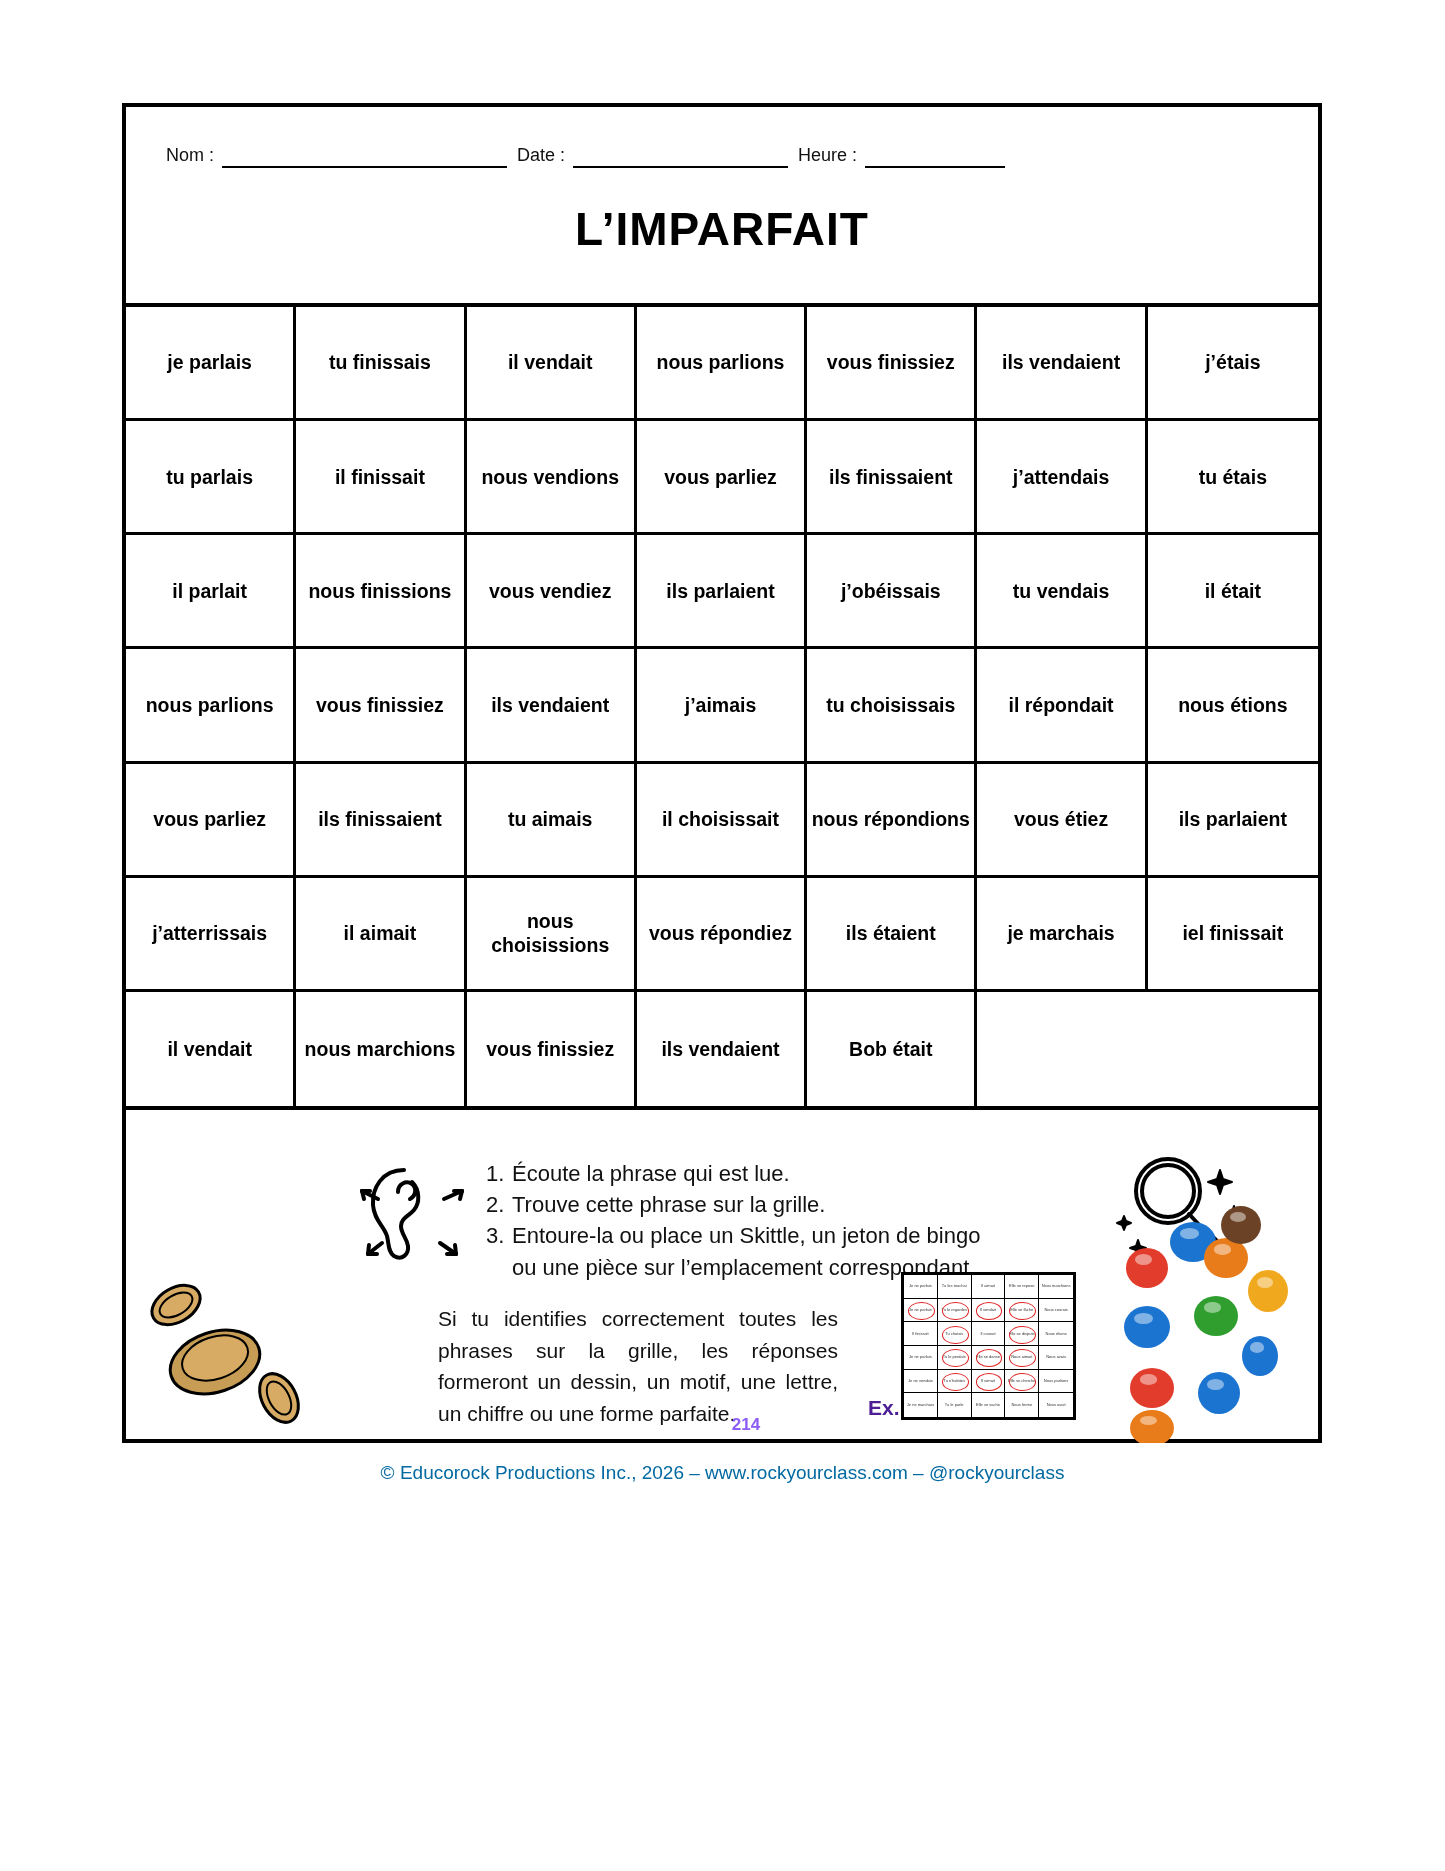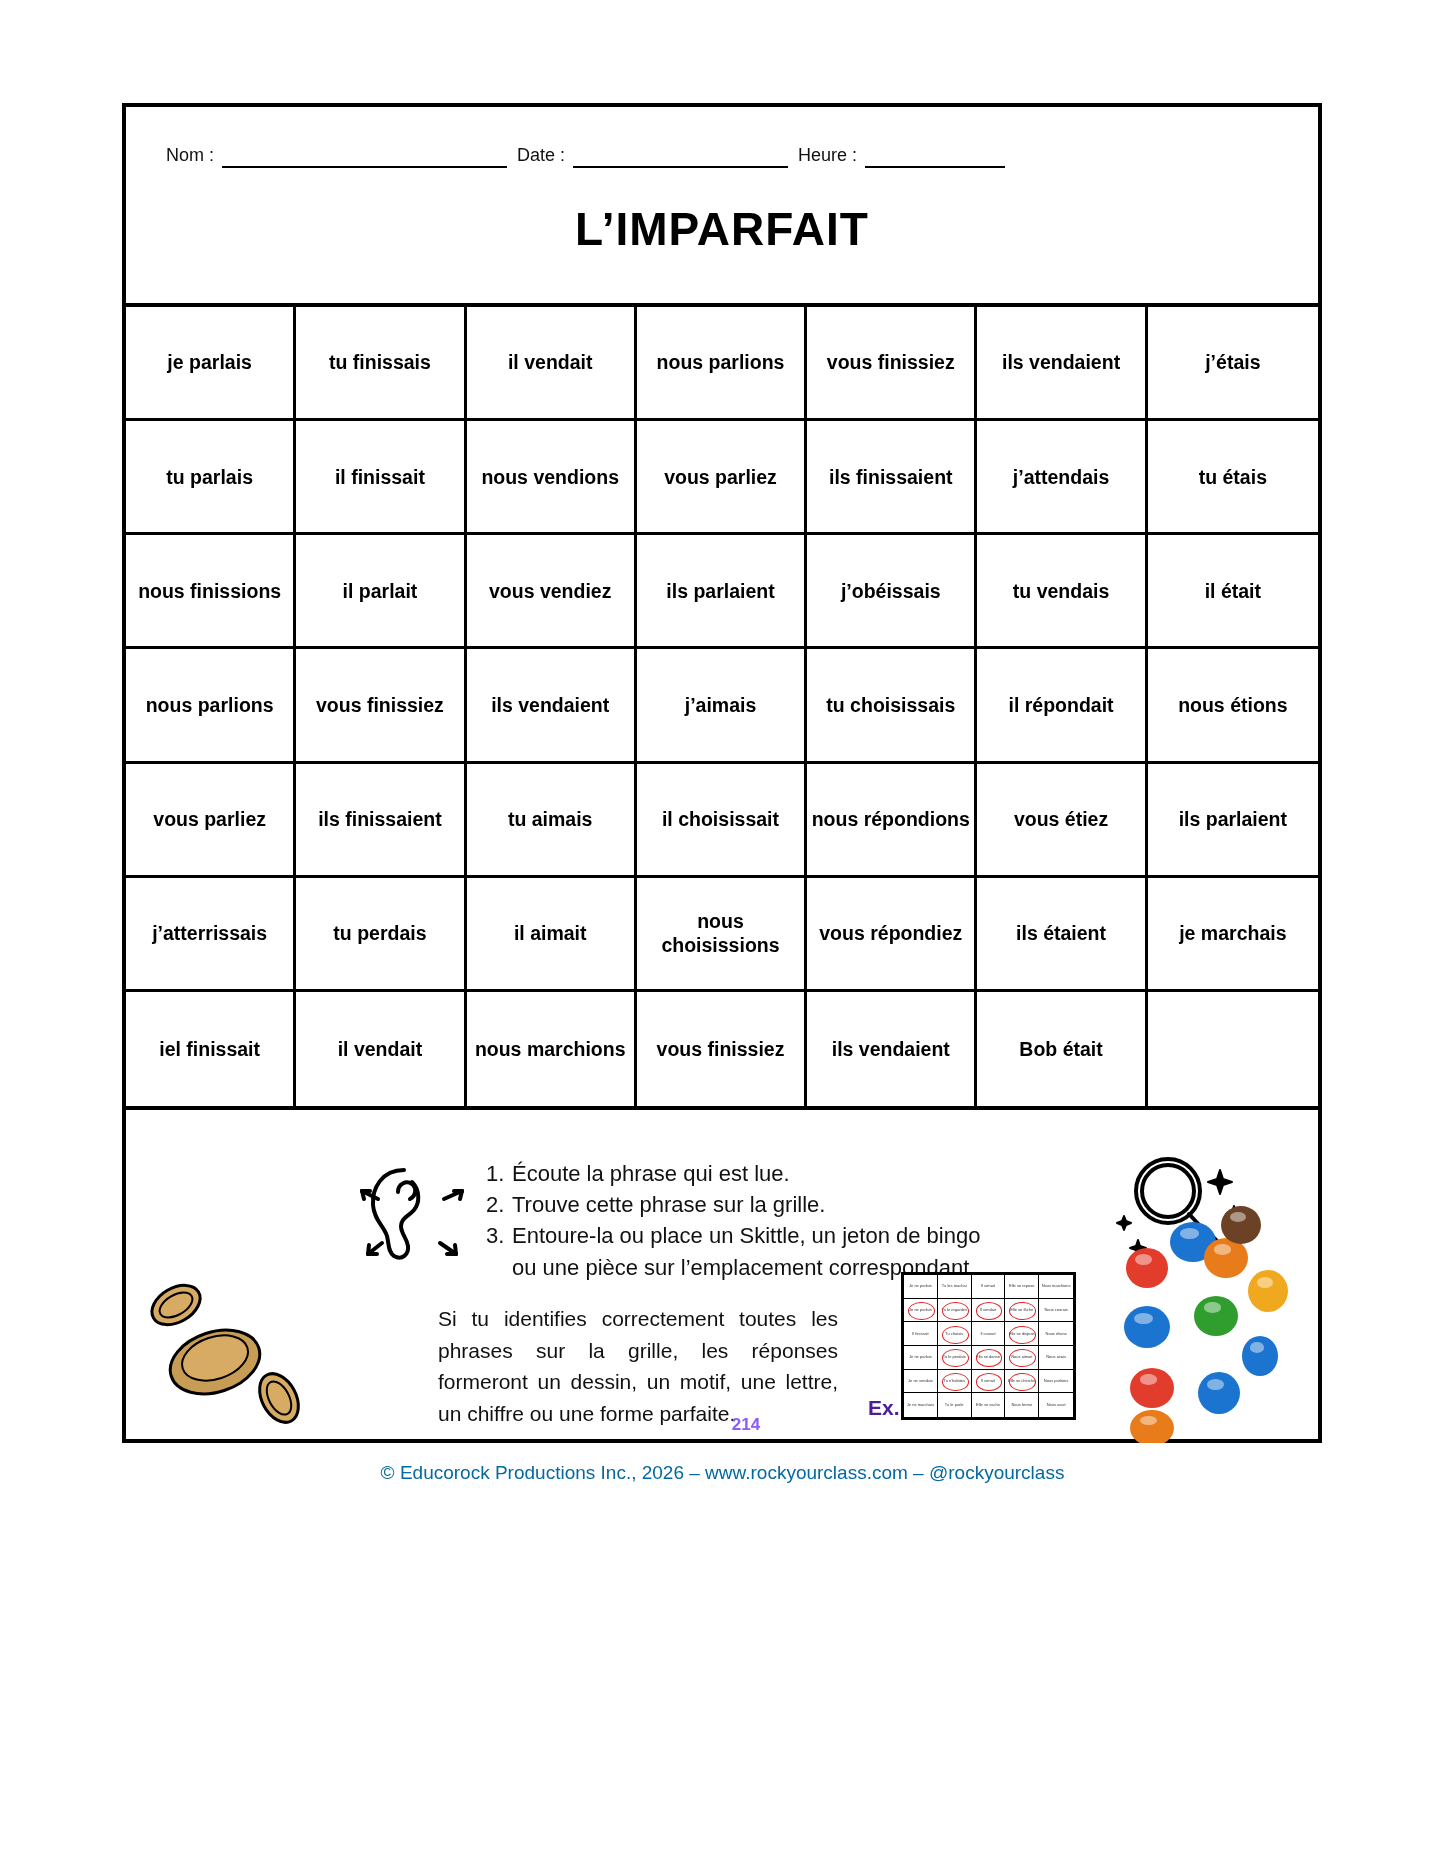--- a/index.html
+++ b/index.html
@@ -225,43 +225,42 @@
         <div class="cell">vous finissiez</div>
         <div class="cell">ils vendaient</div>
         <div class="cell">j’étais</div>
         <div class="cell">tu parlais</div>
         <div class="cell">il finissait</div>
         <div class="cell">nous vendions</div>
         <div class="cell">vous parliez</div>
         <div class="cell">ils finissaient</div>
         <div class="cell">j’attendais</div>
         <div class="cell">tu étais</div>
+        <div class="cell">il parlait</div>
         <div class="cell">nous finissions</div>
-        <div class="cell">il parlait</div>
         <div class="cell">vous vendiez</div>
         <div class="cell">ils parlaient</div>
         <div class="cell">j’obéissais</div>
         <div class="cell">tu vendais</div>
         <div class="cell">il était</div>
         <div class="cell">nous parlions</div>
         <div class="cell">vous finissiez</div>
         <div class="cell">ils vendaient</div>
         <div class="cell">j’aimais</div>
         <div class="cell">tu choisissais</div>
         <div class="cell">il répondait</div>
         <div class="cell">nous étions</div>
         <div class="cell">vous parliez</div>
         <div class="cell">ils finissaient</div>
         <div class="cell">tu aimais</div>
         <div class="cell">il choisissait</div>
         <div class="cell">nous répondions</div>
         <div class="cell">vous étiez</div>
         <div class="cell">ils parlaient</div>
         <div class="cell">j’atterrissais</div>
-        <div class="cell">tu perdais</div>
         <div class="cell">il aimait</div>
         <div class="cell">nous choisissions</div>
         <div class="cell">vous répondiez</div>
         <div class="cell">ils étaient</div>
         <div class="cell">je marchais</div>
         <div class="cell">iel  finissait</div>
         <div class="cell">il vendait</div>
         <div class="cell">nous marchions</div>
         <div class="cell">vous finissiez</div>
         <div class="cell">ils vendaient</div>

